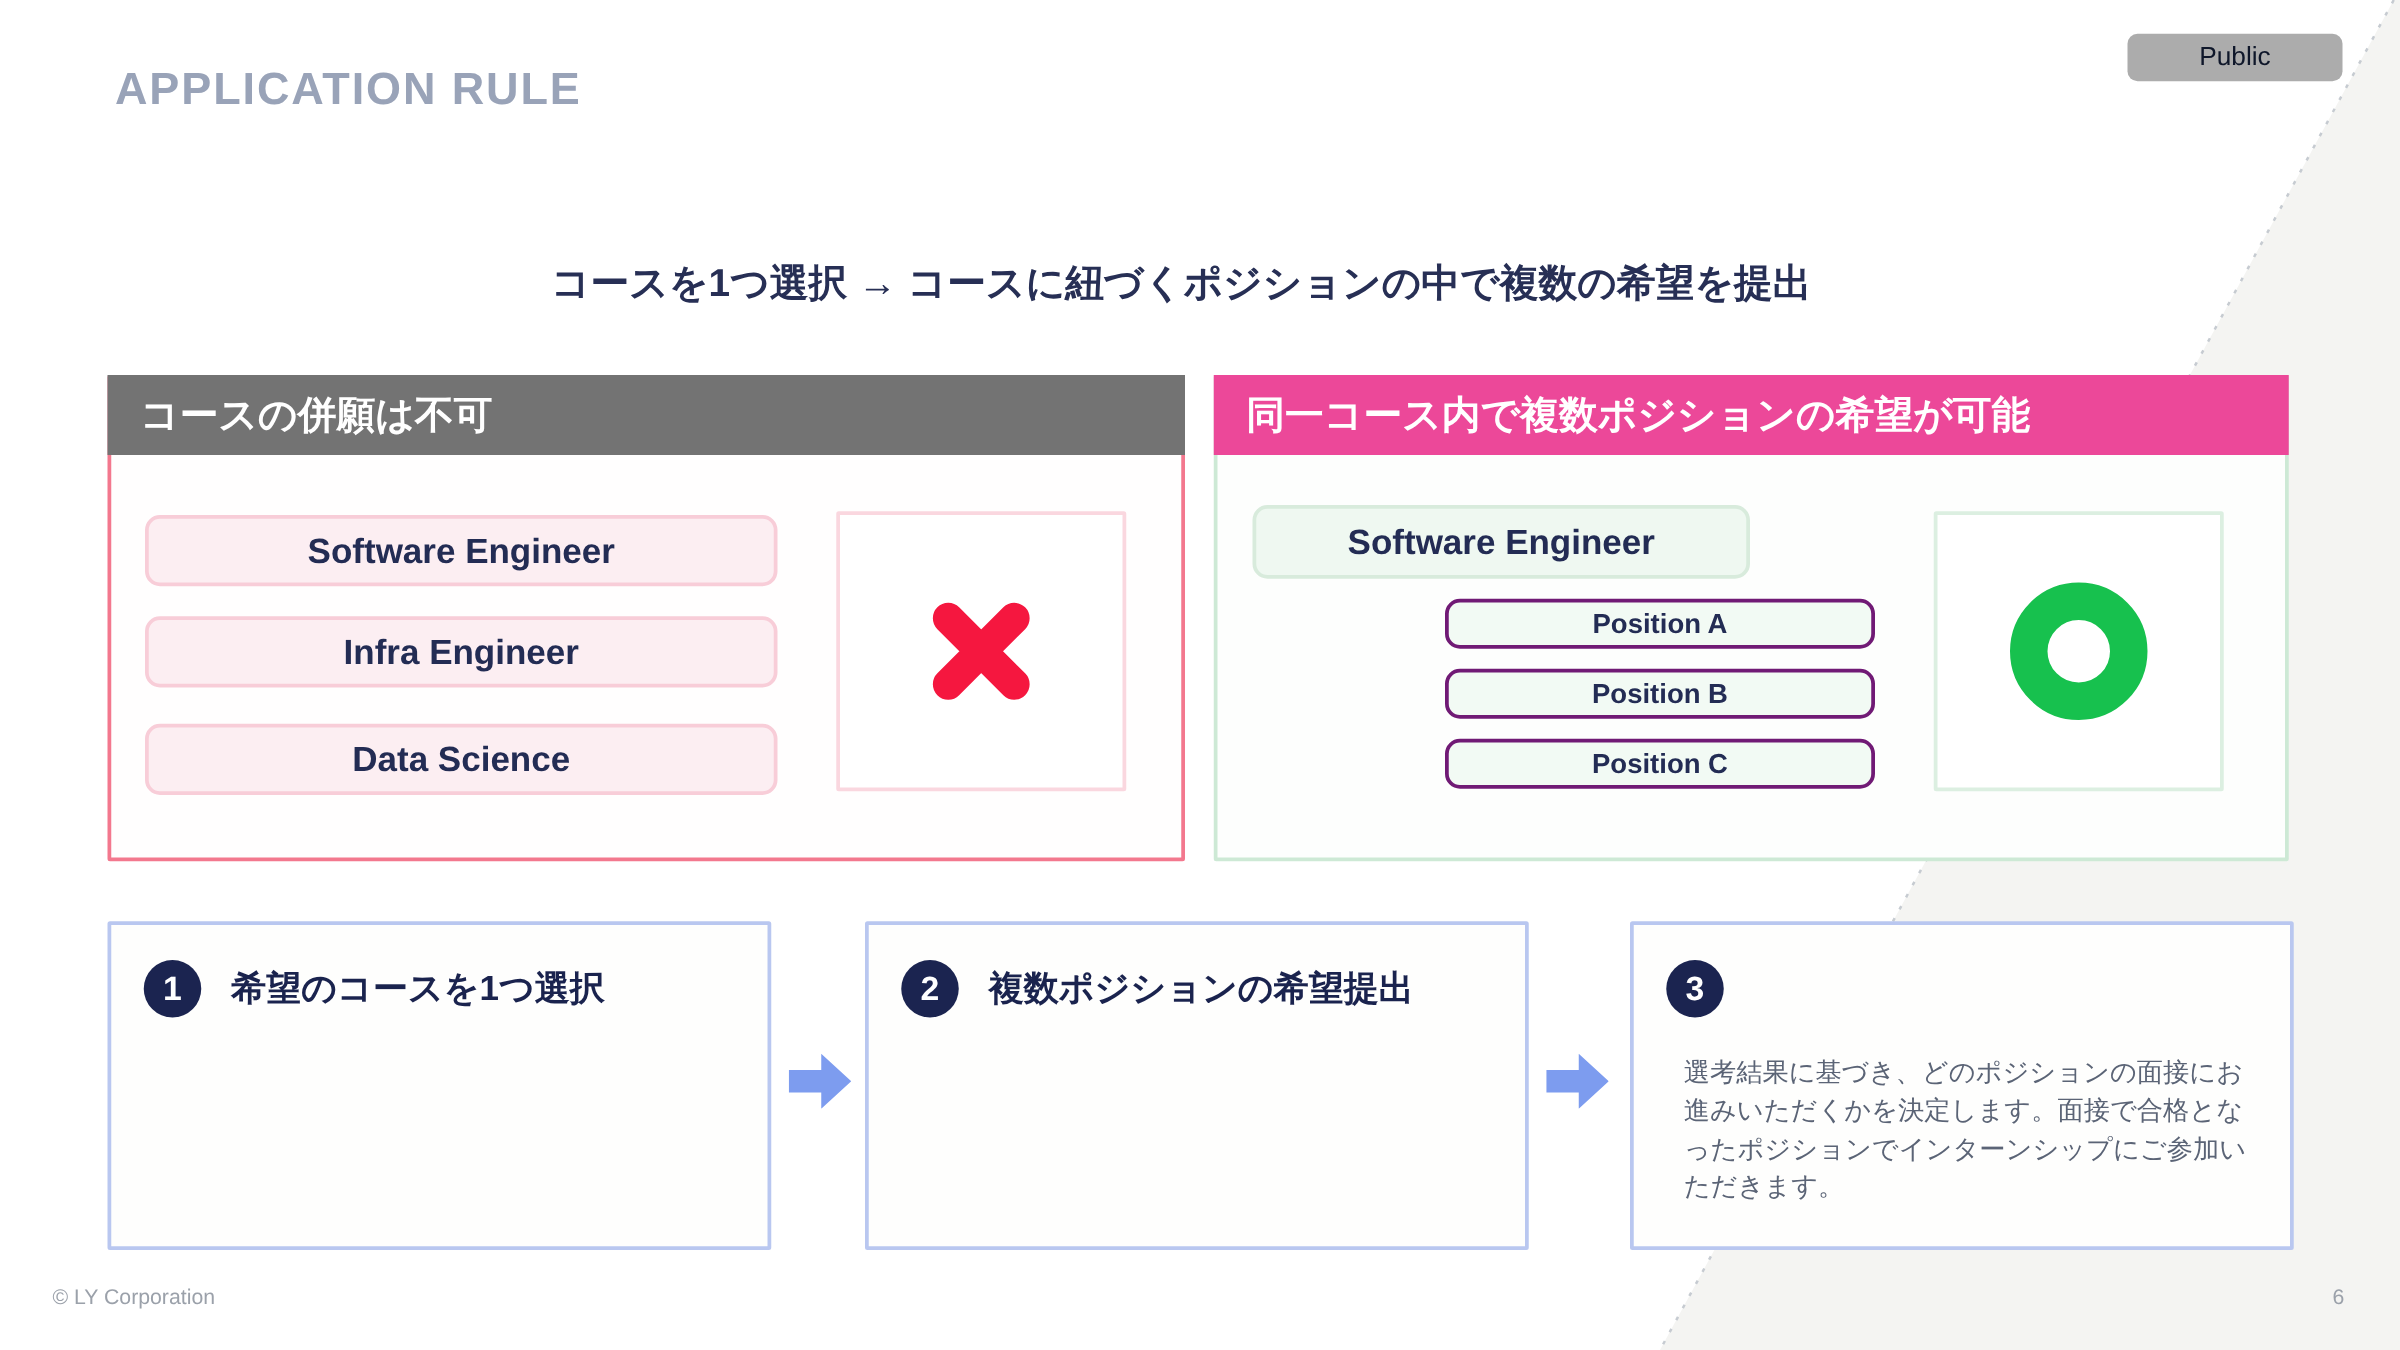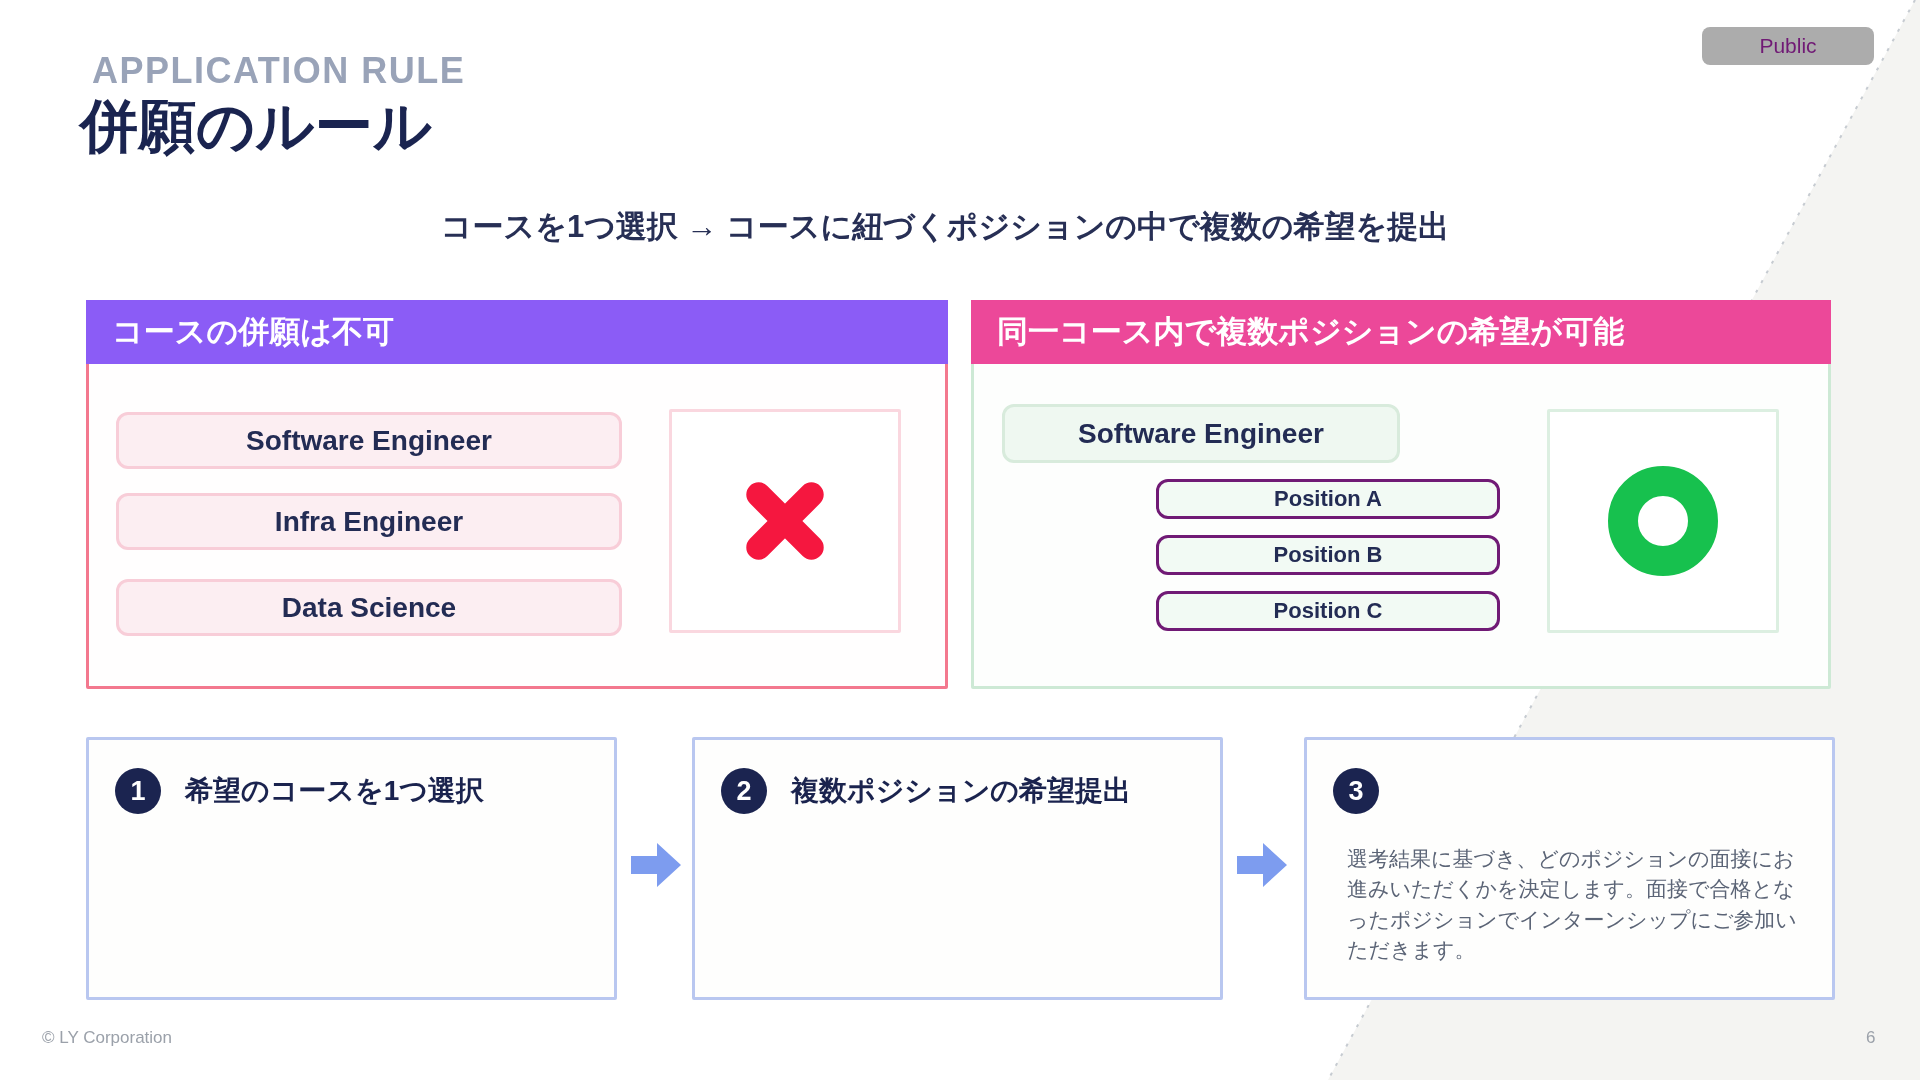--- a/index.html
+++ b/index.html
@@ -6,31 +6,31 @@
   .slide{
     position:relative;width:1920px;height:1080px;background:#ffffff;
     font-family:"Liberation Sans","DejaVu Sans",sans-serif;overflow:hidden;
   }
   svg.bg{position:absolute;left:0;top:0;z-index:0;}
   .eyebrow{position:absolute;left:92px;top:50px;font-size:36px;font-weight:bold;
     color:#99A3B8;letter-spacing:1.5px;z-index:2;}
   .title{position:absolute;left:80px;top:88px;font-size:58px;font-weight:bold;
     color:#1A2450;z-index:2;}
   .badge{position:absolute;left:1702px;top:27px;width:172px;height:38px;background:#ACACAC;
-    border-radius:8px;color:#701a75;font-size:21px;display:flex;align-items:center;
+    border-radius:8px;color:#0f172a;font-size:21px;display:flex;align-items:center;
     justify-content:center;z-index:2;}
   .lead{position:absolute;left:0;top:206px;width:1890px;text-align:center;font-size:31px;
     font-weight:bold;color:#272F55;z-index:2;}
 
   .panel{position:absolute;top:300px;height:383px;z-index:2;border-radius:2px;}
   .panel.ng{left:86px;width:856px;border:3px solid #F3788E;background:#FFFEFE;}
   .panel.ok{left:971px;width:854px;border:3px solid #CDE9D5;background:#FDFEFD;}
   .panel-header{position:absolute;left:-3px;top:-3px;right:-3px;height:64px;display:flex;
     align-items:center;padding-left:26px;font-size:31px;font-weight:bold;color:#ffffff;}
-  .ng .panel-header{background:#8b5cf6;}
+  .ng .panel-header{background:#737373;}
   .ok .panel-header{background:#ec4899;text-align:center;}
 
   .course-item,.course-box,.pos{position:absolute;display:flex;align-items:center;
     justify-content:center;font-weight:bold;color:#232C54;border-radius:12px;}
   .ng .course-item{left:27px;width:500px;height:51px;background:#FCEEF2;
     border:3px solid #F8CDD8;font-size:28px;}
   .ng .course-item.i0{top:109px}
   .ng .course-item.i1{top:190px}
   .ng .course-item.i2{top:276px}
 
@@ -73,21 +73,20 @@
 <body>
 
 <div class="slide">
 
   <svg class="bg" width="1920" height="1080" viewBox="0 0 1920 1080">
     <polygon points="1915,0 1920,0 1920,1080 1328,1080" fill="#F4F4F2"></polygon>
     <line x1="1915" y1="0" x2="1328" y2="1080" stroke="#C6CBD1" stroke-width="2" stroke-dasharray="3 8"></line>
   </svg>
 
   <div class="eyebrow">APPLICATION RULE</div>
-  <div class="title">併願のルール</div>
   <div class="badge">Public</div>
   <div class="lead">コースを1つ選択 → コースに紐づくポジションの中で複数の希望を提出</div>
 
   <section class="panel ng">
     <div class="panel-header">コースの併願は不可</div>
     <div class="course-item i0">Software Engineer</div>
     <div class="course-item i2">Data Science</div>
     <div class="course-item i1">Infra Engineer</div>
     <div class="mark-box">
       <svg width="88" height="88" viewBox="0 0 100 100">

